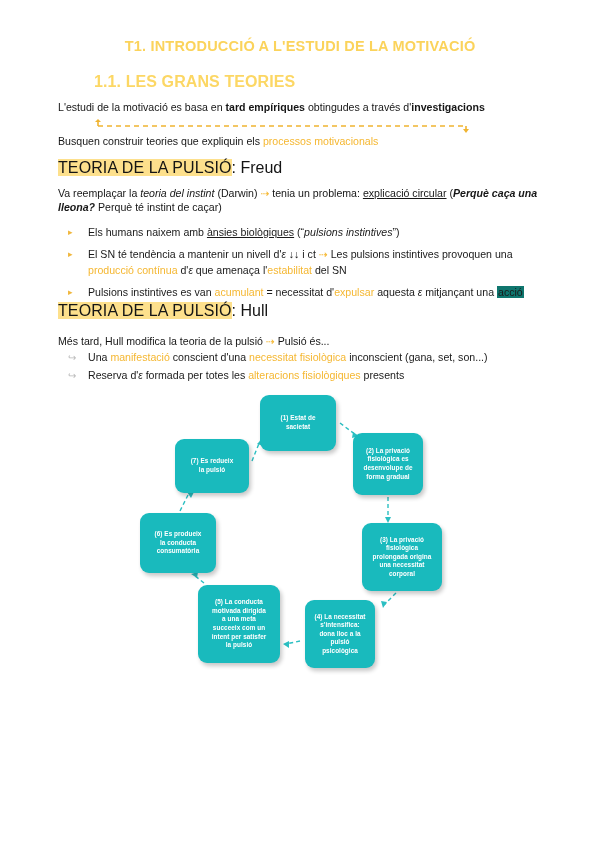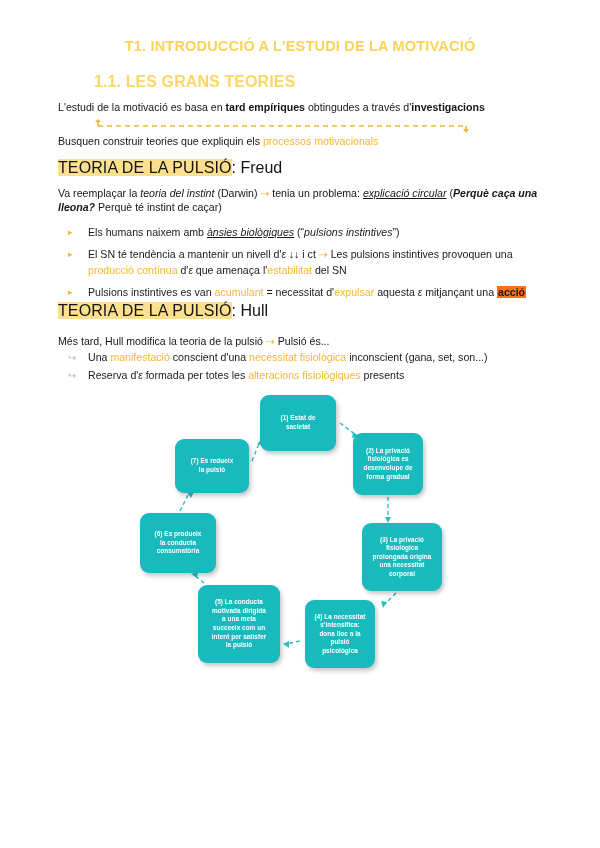--- a/index.html
+++ b/index.html
@@ -21,25 +21,25 @@
     font-size:16px;font-weight:bold;color:#FCD764;letter-spacing:.1px;margin-left:36px;
   }
 
   
   .para{position:absolute;font-size:10.6px;line-height:14px;color:#161616;}
   .p1{left:58px;top:100px;width:500px;}
   .p2{left:58px;top:134px;width:500px;}
   .p3{left:58px;top:186px;width:500px;}
   .p4{left:58px;top:334px;width:500px;}
 
-  .hl{background:#f97316;padding:0 1px;font-weight:bold;}
+  .hl{background:#0f766e;padding:0 1px;}
   .orange{color:#F5B731;}
   .b{font-weight:bold;}
   .i{font-style:italic;}
-  .u{text-decoration:underline;font-style:italic;}
+  .u{text-decoration:underline;}
   .eps{font-style:italic;font-size:10px;}
 
   
   .dash-wrap{position:absolute;left:92px;top:118px;width:382px;height:16px;}
   .dash-wrap svg{display:block;}
 
   
   .pill{
     position:absolute;font-size:16px;line-height:14px;color:#141414;
   }

